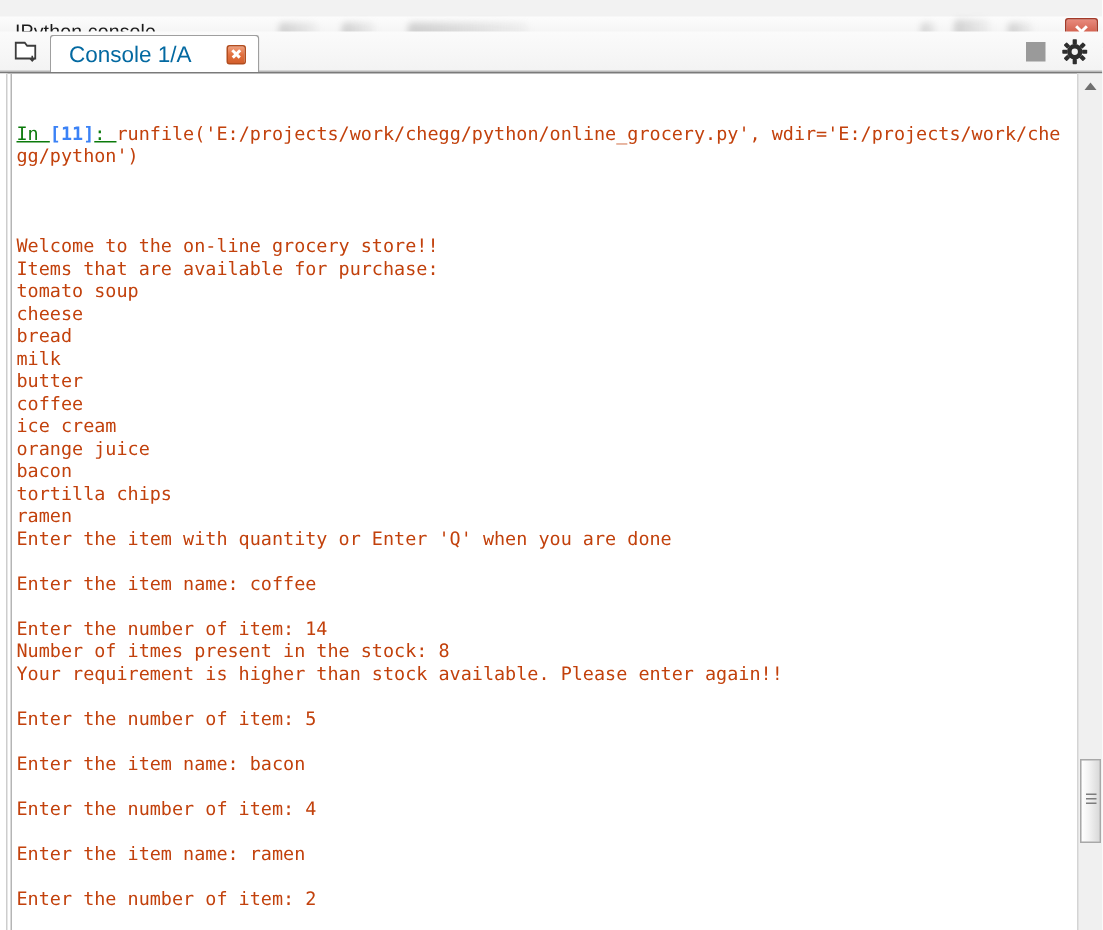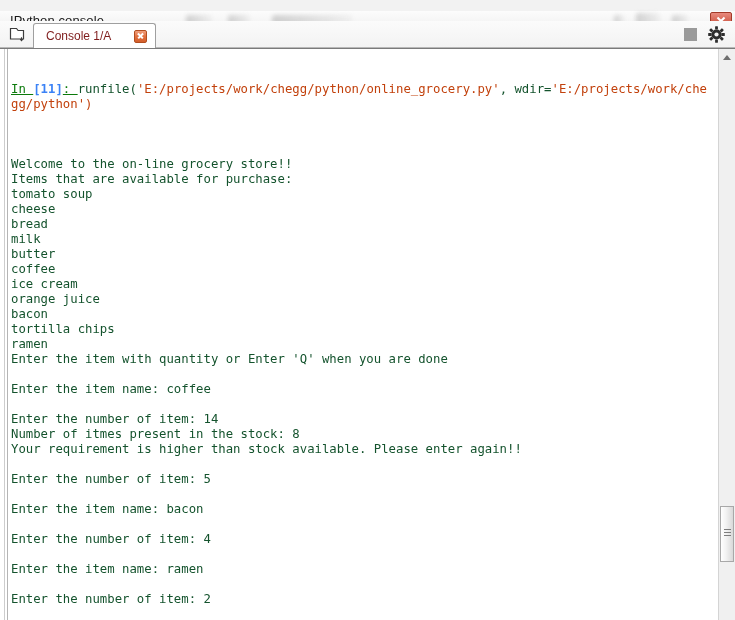--- a/index.html
+++ b/index.html
@@ -108,22 +108,22 @@
     background: #ffffff;
     border: 1px solid #9f9f9f;
     border-bottom: none;
     border-radius: 3px 3px 0 0;
     display: flex;
     align-items: center;
     box-sizing: border-box;
     cursor: pointer;
   }
   .tab-label {
-    font-size: 12px;
-    color: #7f1d1d;
+    font-size: 15px;
+    color: #0369a1;
     white-space: nowrap;
     margin-right: 23px;
   }
   .tab-close {
     width: 13px;
     height: 13px;
     background: linear-gradient(180deg, #f0a07e 0%, #e2703f 50%, #d35f2c 100%);
     border: 1px solid #b24d1f;
     border-radius: 2px;
     position: relative;
@@ -197,21 +197,21 @@
     font-size: 12.3px;
     line-height: 15px;
     color: #141414;
     white-space: pre-wrap;
     word-break: break-all;
   }
   .console-text .ln { min-height: 15px; }
   .tok-prompt-in   { color: #0b7a0b; text-decoration: underline; }
   .tok-prompt-num  { color: #3b82f6; font-weight: bold; }
   .tok-string      { color: #c2410c; }
-  .tok-plain       { color: #14532d; }
+  .tok-plain       { color: #c2410c; }
 
   
   .scrollbar {
     position: absolute;
     right: 0; top: 0;
     width: 17px;
     height: 100%;
     background: #f0f0f0;
     border-left: 1px solid #d4d4d4;
     box-sizing: border-box;

